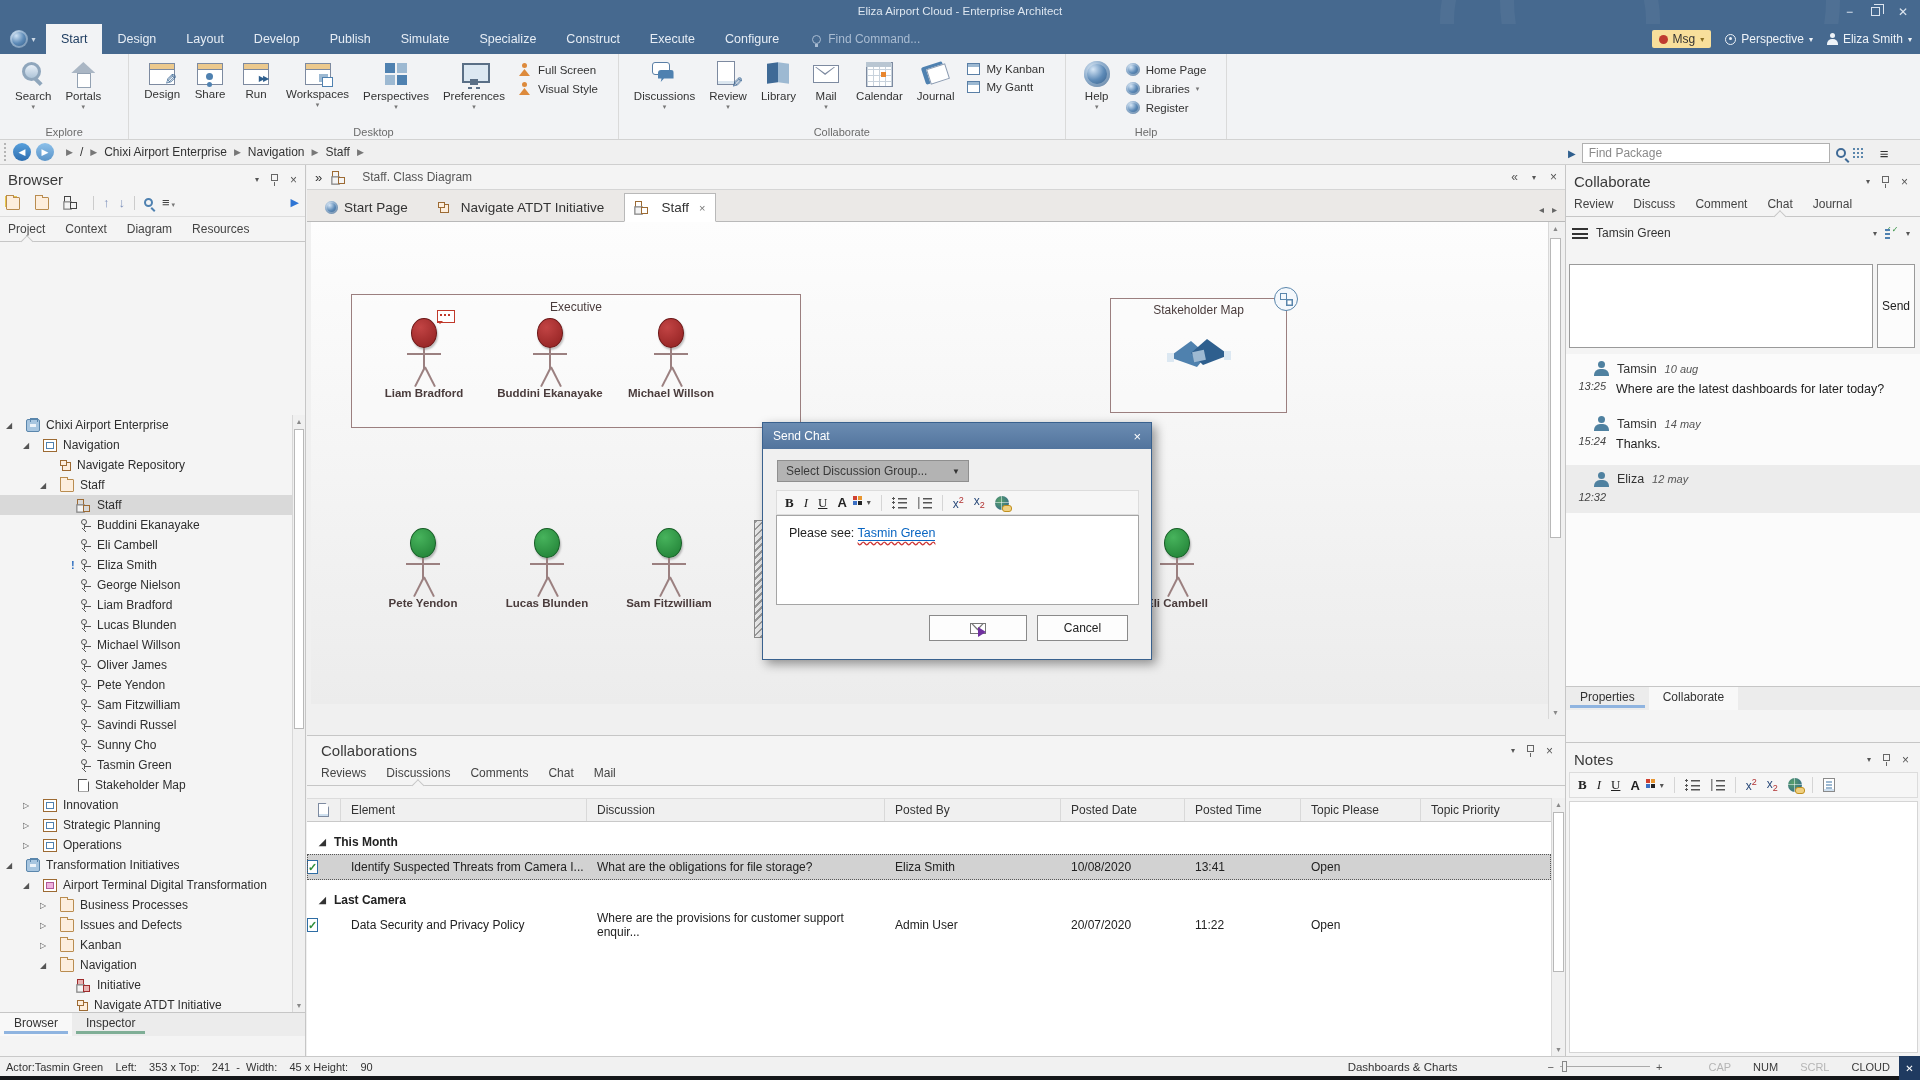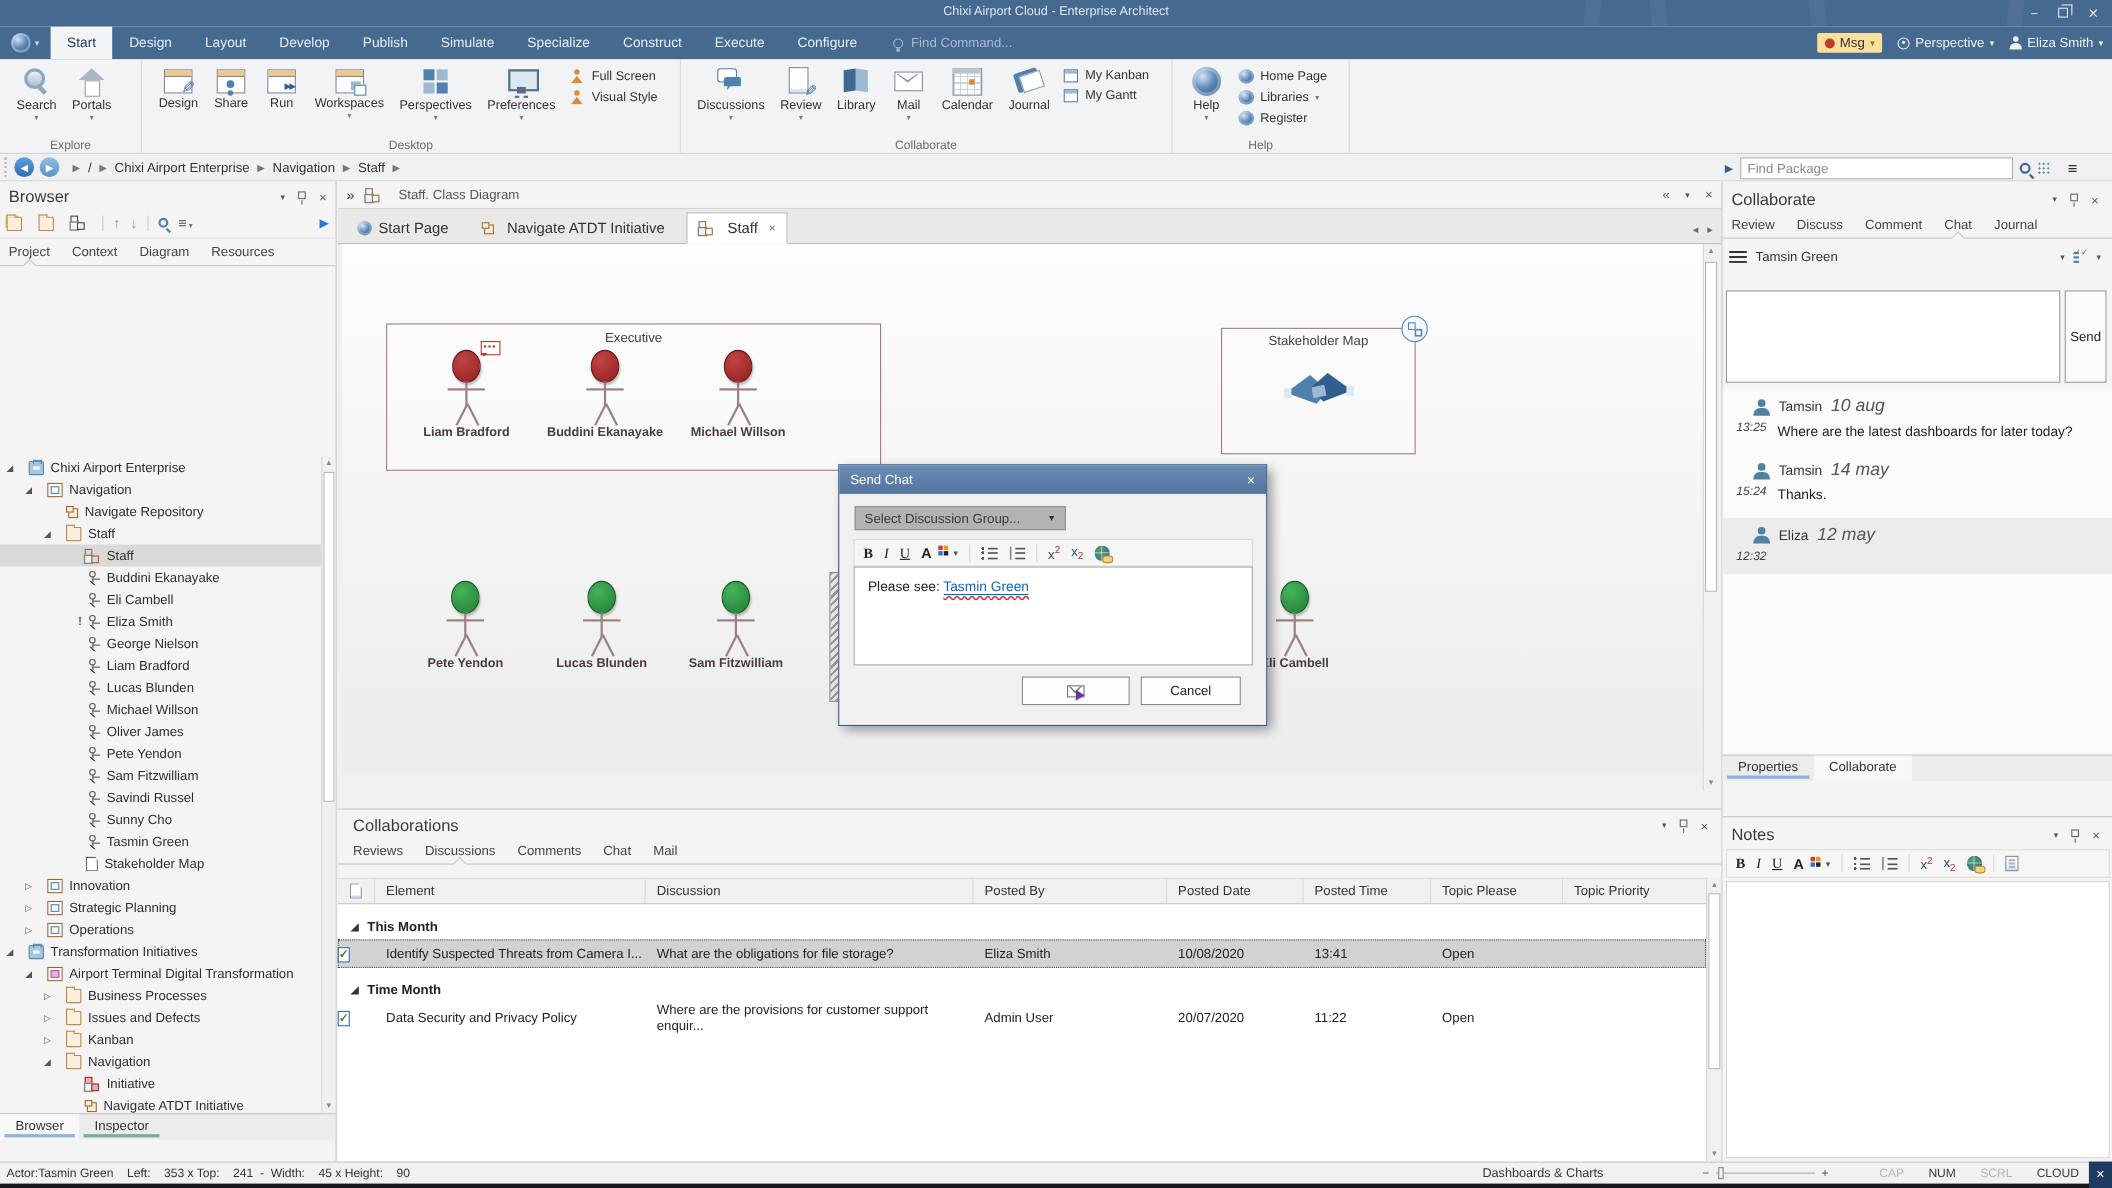--- a/index.html
+++ b/index.html
@@ -271,21 +271,21 @@
   .chat-input { position:absolute; left:3px; top:99px; width:304px; height:84px; background:#fff; border:1px solid #9a9a9a; }
   .chat-send { position:absolute; left:311px; top:99px; width:38px; height:84px; background:#fcfcfc; border:1px solid #9a9a9a; display:flex; align-items:center; justify-content:center; font-size:12px; color:#222; }
   .chat-msgs { position:absolute; left:0; top:189px; width:355px; bottom:346px; background:#fbfbfb; overflow:hidden; }
   .msg { padding:7px 12px 10px 6px; }
   .msg.highlight { background:#ececec; }
   .msg-top { display:flex; align-items:center; gap:8px; padding-left:22px; }
   .avatar { width:15px; height:15px; position:relative; flex:none; }
   .avatar::before { content:""; position:absolute; left:4px; top:0; width:7px; height:7px; border-radius:50%; background:#4f81a0; }
   .avatar::after { content:""; position:absolute; left:0; top:8px; width:15px; height:7px; border-radius:6px 6px 0 0; background:#4f81a0; }
   .msg-author { font-size:12.5px; color:#333; }
-  .msg-date { font-size:16px; font-style:italic; color:#555; }
+  .msg-date { font-size:11px; font-style:italic; color:#555; }
   .msg-body { display:flex; gap:10px; margin-top:4px; }
   .msg-time { width:34px; flex:none; font-size:11px; font-style:italic; color:#444; text-align:right; }
   .msg-text { font-size:12.5px; color:#222; line-height:1.55; width:292px; }
   .rp-bottomtabs { position:absolute; left:0; bottom:346px; width:355px; height:24px; display:flex; border-top:1px solid #c6c6c6; background:#ececec; }
 
   
   .notes { position:absolute; left:0; bottom:0; width:355px; height:314px; background:#f4f4f4; border-top:1px solid #c6c6c6; }
   .notes .rt-toolbar { margin:2px 3px 0; height:26px; }
   .notes-body { position:absolute; left:3px; top:58px; right:3px; bottom:3px; background:#fff; border:1px solid #d5d5d5; }
 
@@ -303,21 +303,21 @@
   .sb-corner { position:absolute; right:0; top:1056px; width:21px; height:24px; background:#1f3a60; color:#fff; font-size:10px; display:flex; align-items:center; justify-content:center; z-index:6;}
 </style>
 </head>
 <body>
 
 <div class="win">
 
   <div class="titlebar">
     <div class="deco" style="width:220px;height:220px;right:260px;top:-90px;"></div>
     <div class="deco" style="width:340px;height:340px;right:80px;top:-170px;"></div>
-    <div class="ttl">Chixi Airport Cloud - Enterprise Architect</div>
+    <div class="ttl">Eliza Airport Cloud - Enterprise Architect</div>
   </div>
   <div class="winbtns">
     <span class="winbtn">−</span>
     <span class="winbtn"><span class="restore-glyph"></span></span>
     <span class="winbtn">✕</span>
   </div>
 
   <div class="menubar">
     <div class="ealogo">
       <span class="ea-orb"></span>
@@ -946,21 +946,21 @@
                     <div class="c-date">10/08/2020</div>
                     <div class="c-time">13:41</div>
                     <div class="c-status">Open</div>
                     <div class="c-pri"></div>
                   </div>
               </div>
             </div>
             <div>
               <div class="cgroup">
                 <span class="cexp">◢</span>
-                <span>Time Month</span>
+                <span>Last Camera</span>
               </div>
               <div>
 
               <div class="crow">
                     <div class="c-ico" style="padding-left:0;"><span class="cbx">✓</span></div>
                     <div class="c-el">Data Security and Privacy Policy</div>
                     <div class="c-disc">Where are the provisions for customer support enquir...</div>
                     <div class="c-by">Admin User</div>
                     <div class="c-date">20/07/2020</div>
                     <div class="c-time">11:22</div>

